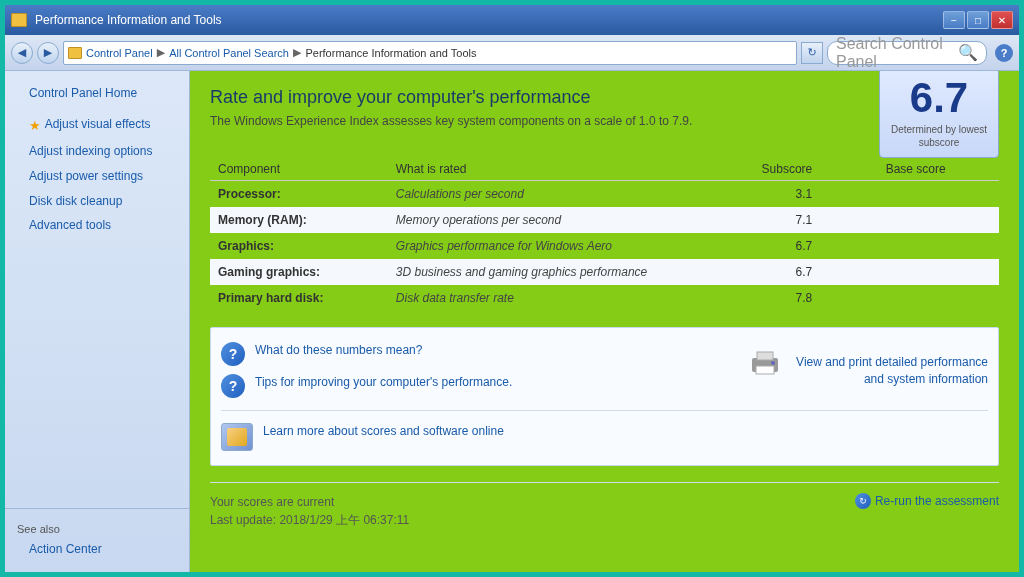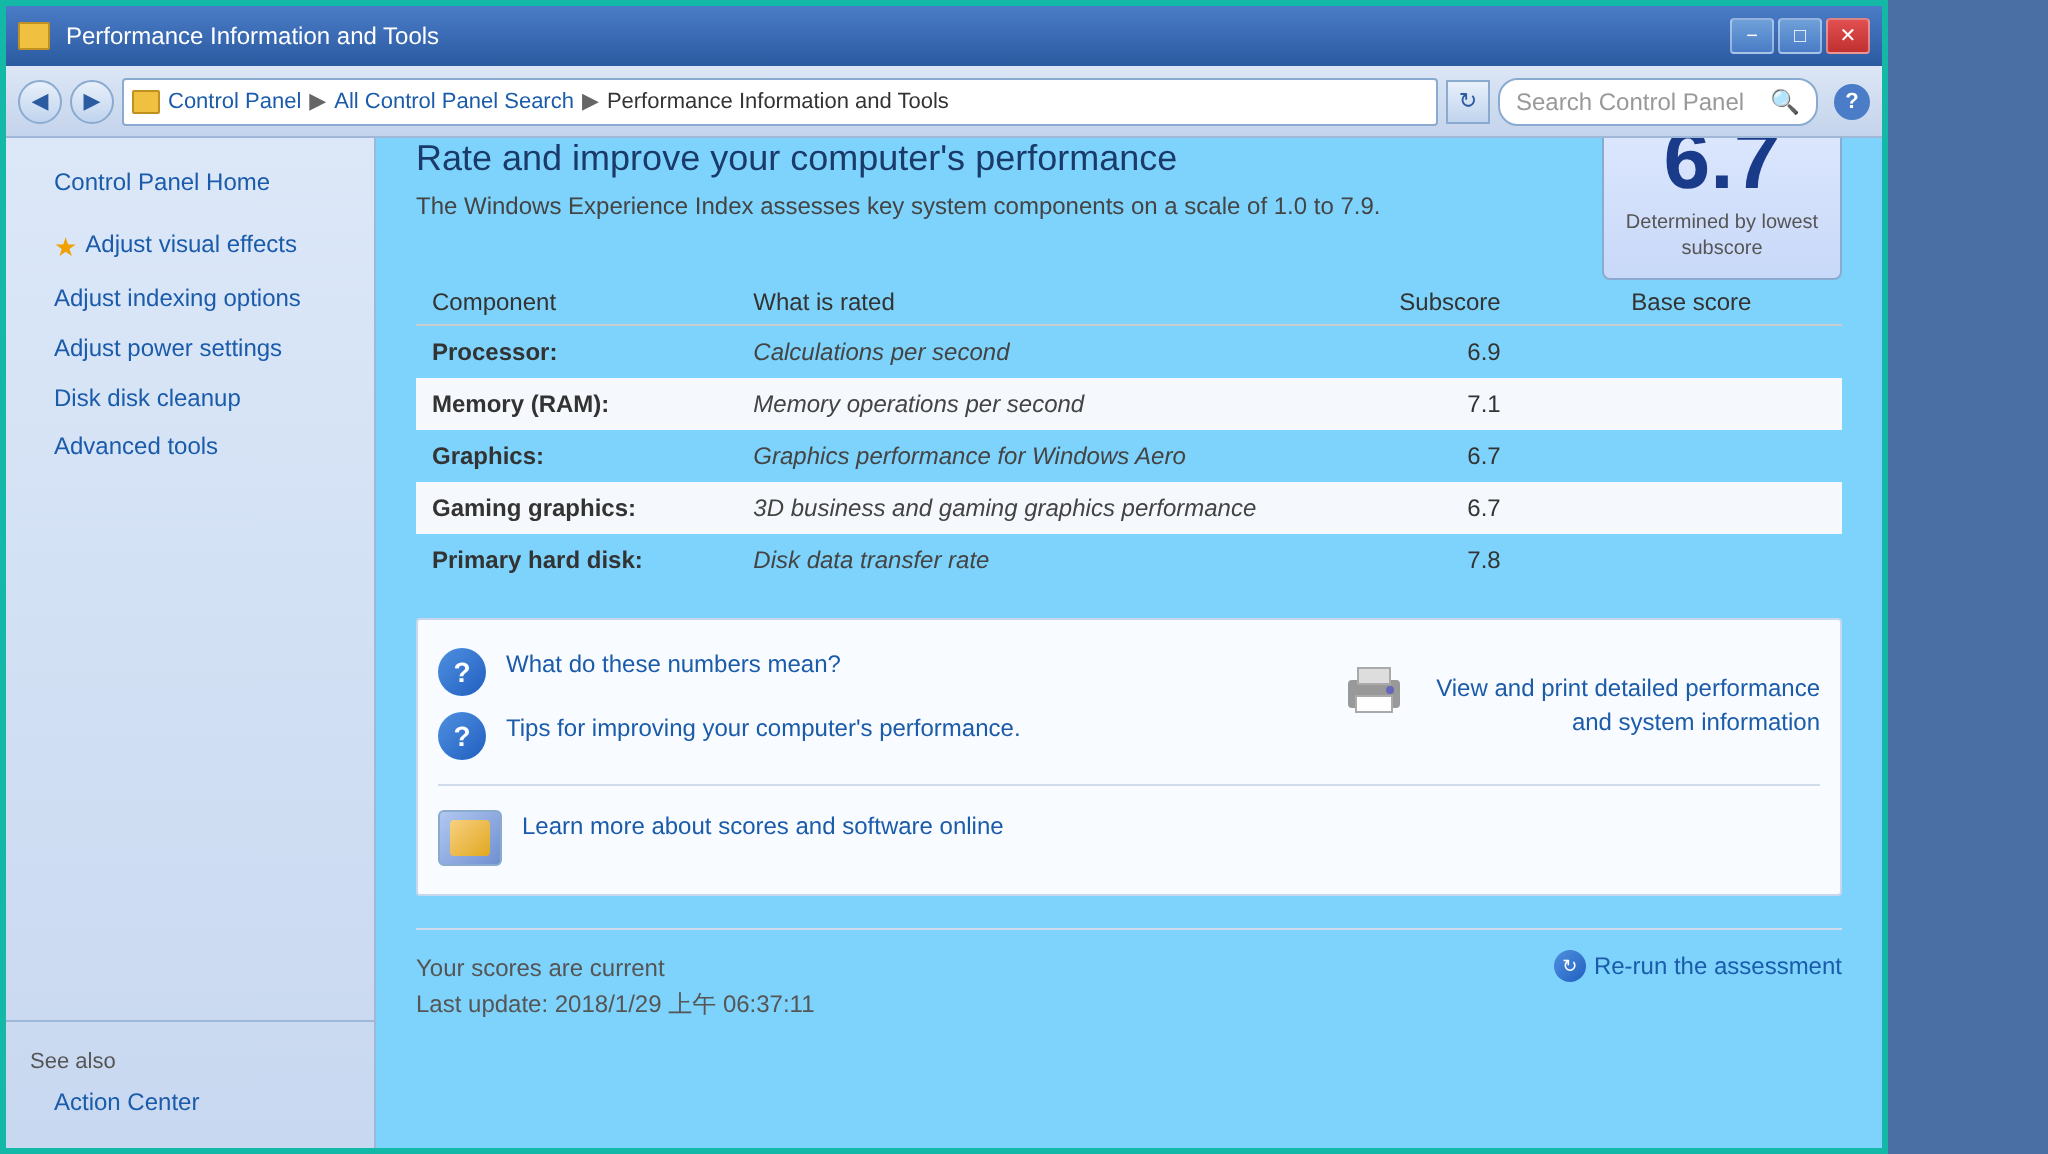--- a/index.html
+++ b/index.html
@@ -7,23 +7,23 @@
       font-family: 'Segoe UI', Tahoma, Geneva, Verdana, sans-serif;
       font-size: 12px;
       background: #4a6fa5;
       width: 1024px;
       height: 577px;
       overflow: hidden;
     }
 
     
     .window {
-      width: 944px;
+      width: 1024px;
       height: 577px;
-      border: 3px solid #14b8a6;
+      border: 5px solid #14b8a6;
       display: flex;
       flex-direction: column;
     }
 
     .title-bar {
       height: 30px;
       background: linear-gradient(to bottom, #4a7cc7, #2a5aa0);
       display: flex;
       align-items: center;
       padding: 0 6px;
@@ -120,21 +120,21 @@
 
     .search-bar {
       width: 160px;
       height: 24px;
       background: white;
       border: 1px solid #8aabcf;
       border-radius: 10px;
       display: flex;
       align-items: center;
       padding: 0 8px;
-      font-size: 12px;
+      font-size: 16px;
       color: #999;
       gap: 4px;
     }
 
     .help-btn {
       width: 18px;
       height: 18px;
       background: #4a7cc7;
       border-radius: 50%;
       color: white;
@@ -193,22 +193,22 @@
 
     .star-icon {
       color: #f0a000;
       font-size: 13px;
       margin-top: 1px;
     }
 
     
     .content {
       flex: 1;
-      padding: 0 20px;
-      background: #7dd3fc;
+      padding: 16px 20px;
+      background: #84cc16;
       overflow-y: auto;
     }
 
     .page-title {
       font-size: 18px;
       color: #1a3a6a;
       font-weight: normal;
       margin-bottom: 6px;
     }
 
@@ -449,21 +449,21 @@
             <th style="width:160px;">Component</th>
             <th style="width:300px;">What is rated</th>
             <th style="text-align:right;padding-right:20px;">Subscore</th>
             <th style="text-align:center;">Base score</th>
           </tr>
         </thead>
         <tbody id="perf-tbody">
         <tr>
               <td class="component-name">Processor:</td>
               <td class="what-rated">Calculations per second</td>
-              <td class="subscore">6.9</td>
+              <td class="subscore">3.1</td>
               <td class="base-score-cell"></td>
             </tr>
             <tr style="background: rgb(245, 248, 252);">
               <td class="component-name">Memory (RAM):</td>
               <td class="what-rated">Memory operations per second</td>
               <td class="subscore">7.1</td>
               <td class="base-score-cell"></td>
             </tr>
             <tr>
               <td class="component-name">Graphics:</td>

